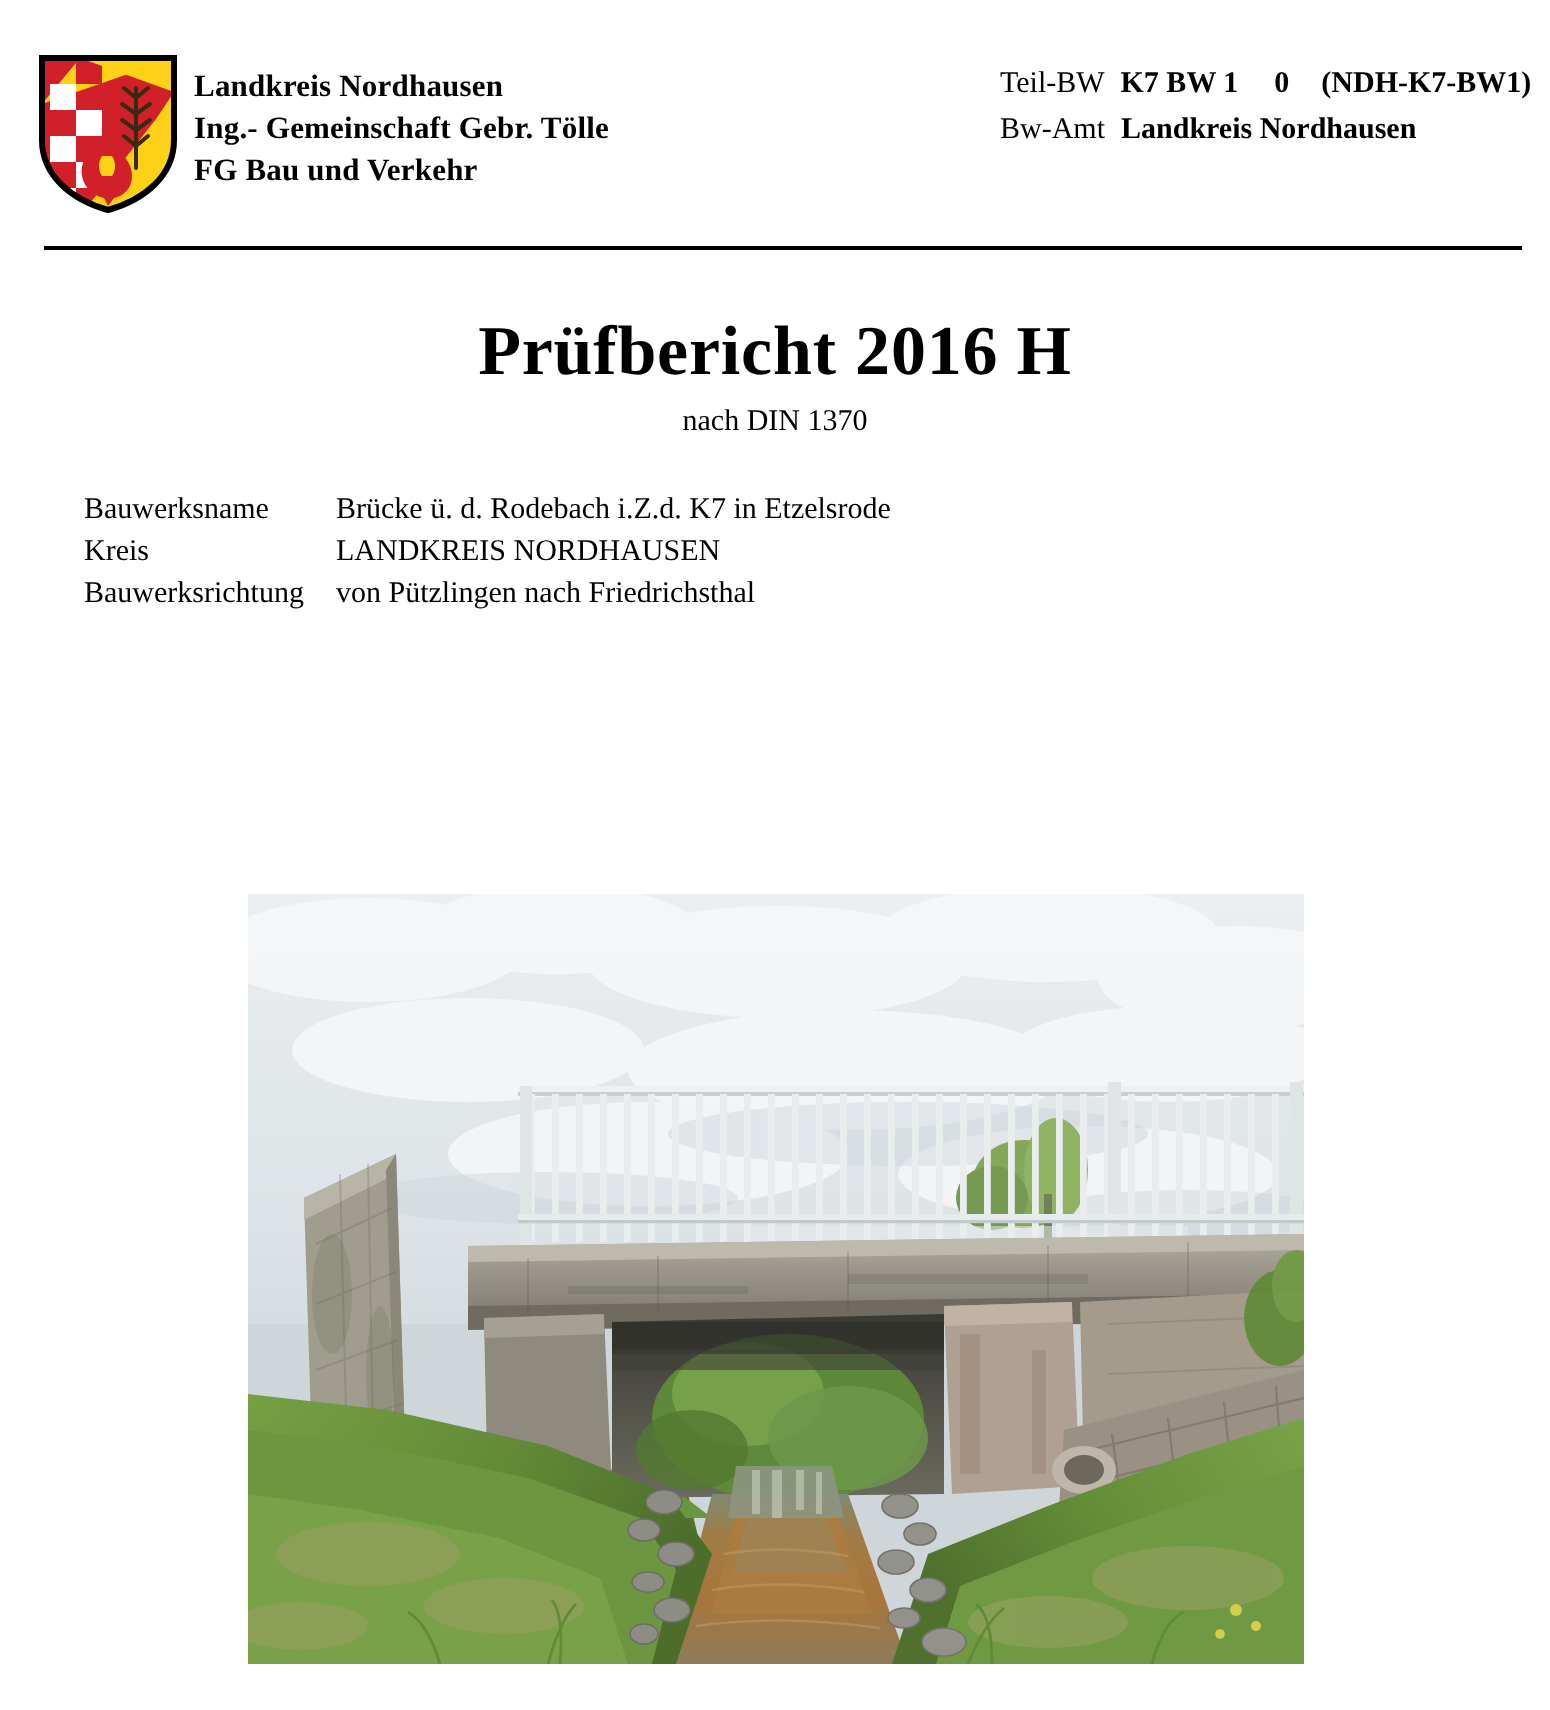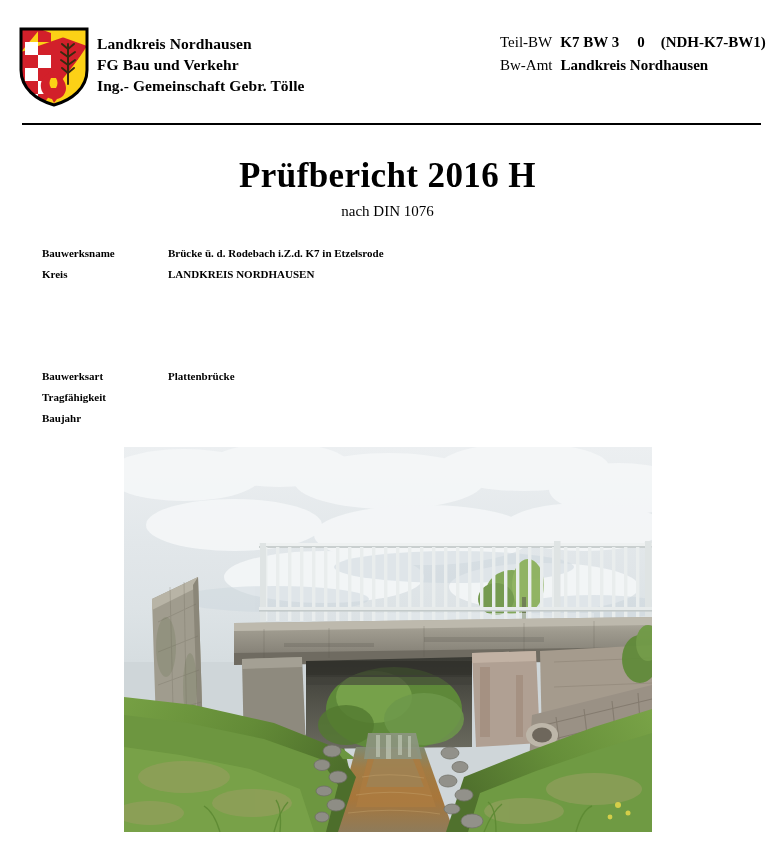--- a/index.html
+++ b/index.html
@@ -103,28 +103,28 @@
     top: 370px;
   }
   .info-row {
     display: block;
     height: 21px;
     white-space: nowrap;
   }
   .info-label {
     display: inline-block;
     width: 126px;
-    font-size: 11px;
-    font-weight: bold;
+    font-size: 15px;
+    font-weight: normal;
     vertical-align: top;
   }
   .info-value {
     display: inline-block;
-    font-size: 11px;
-    font-weight: bold;
+    font-size: 15px;
+    font-weight: normal;
     vertical-align: top;
   }
 
   
   #photo {
     position: absolute;
     left: 124px;
     top: 447px;
     width: 528px;
     height: 385px;
@@ -178,59 +178,51 @@
             <path d="M50,47 L44,42 M50,47 L56,42"></path>
           </g>
         </g>
 
         <path d="M3,3 L69,3 L69,44 C69,62 54,74 36,79 C18,74 3,62 3,44 Z" fill="none" stroke="#000000" stroke-width="3"></path>
       </svg>
     </div>
 
     <div id="org-block">
       <span class="org-line">Landkreis Nordhausen</span>
+      <span class="org-line">Ing.- Gemeinschaft Gebr. Tölle</span>
       <span class="org-line">FG Bau und Verkehr</span>
-      <span class="org-line">Ing.- Gemeinschaft Gebr. Tölle</span>
     </div>
 
     <div id="bw-block">
       <span class="bw-row">
-        <span class="bw-label">Teil-BW</span><span class="sp-1"></span><span class="bw-value">K7 BW 3</span><span class="sp-2"></span><span class="bw-value">0</span><span class="sp-3"></span><span class="bw-value">(NDH-K7-BW1)</span>
+        <span class="bw-label">Teil-BW</span><span class="sp-1"></span><span class="bw-value">K7 BW 1</span><span class="sp-2"></span><span class="bw-value">0</span><span class="sp-3"></span><span class="bw-value">(NDH-K7-BW1)</span>
       </span>
       <span class="bw-row">
         <span class="bw-label">Bw-Amt</span><span class="sp-1"></span><span class="bw-value">Landkreis Nordhausen</span>
       </span>
     </div>
 
     <div id="header-rule"></div>
   </div>
 
   <div id="title">Prüfbericht 2016 H</div>
-  <div id="subtitle">nach DIN 1076</div>
+  <div id="subtitle">nach DIN 1370</div>
 
   <div id="info-block-1">
     <span class="info-row">
       <span class="info-label">Bauwerksname</span><span class="info-value">Brücke ü. d. Rodebach i.Z.d. K7 in Etzelsrode</span>
     </span>
     <span class="info-row">
       <span class="info-label">Kreis</span><span class="info-value">LANDKREIS NORDHAUSEN</span>
     </span>
-  </div>
-
-  <div id="info-block-2">
     <span class="info-row">
-      <span class="info-label">Bauwerksart</span><span class="info-value">Plattenbrücke</span>
-    </span>
-    <span class="info-row">
-      <span class="info-label">Tragfähigkeit</span><span class="info-value"></span>
-    </span>
-    <span class="info-row">
-      <span class="info-label">Baujahr</span><span class="info-value"></span>
+      <span class="info-label">Bauwerksrichtung</span><span class="info-value">von Pützlingen nach Friedrichsthal</span>
     </span>
   </div>
+
 
   <div id="photo">
     <svg viewBox="0 0 528 385" width="528" height="385" xmlns="http://www.w3.org/2000/svg">
       <defs>
         <linearGradient id="skyGrad" x1="0" y1="0" x2="0" y2="1">
           <stop offset="0%" stop-color="#eceff1"></stop>
           <stop offset="45%" stop-color="#e2e7ea"></stop>
           <stop offset="75%" stop-color="#dde3e6"></stop>
           <stop offset="100%" stop-color="#d6dde0"></stop>
         </linearGradient>

